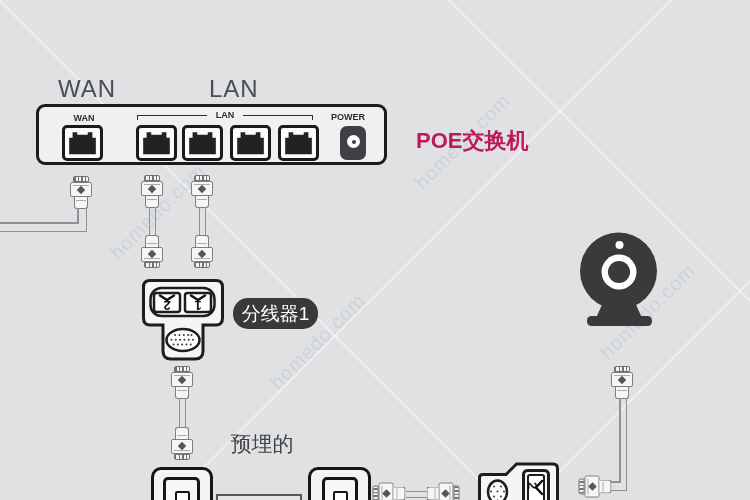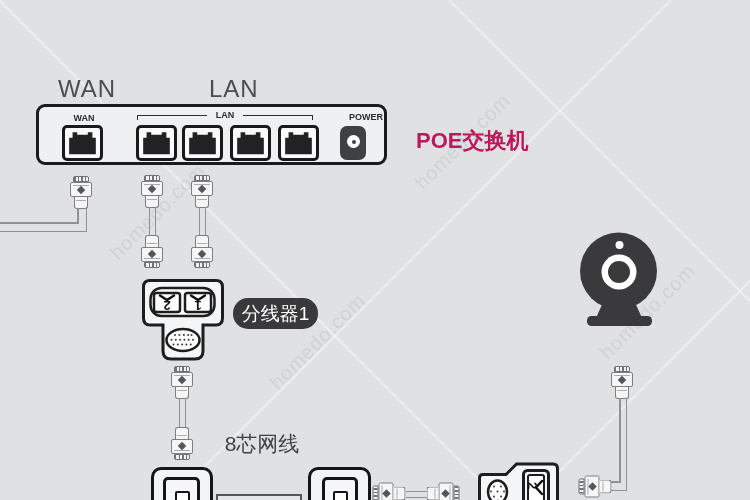--- a/index.html
+++ b/index.html
@@ -87,21 +87,21 @@
     <span class="wm-text" style="left:585px;top:300px;">homedo.com</span>
   </div>
 
   <div class="t big-label" style="left:58px;top:75px;">WAN</div>
   <div class="t big-label" style="left:209px;top:75px;">LAN</div>
 
   <div class="switch">
     <div class="sw-small" style="left:30px;top:6px;width:30px;">WAN</div>
     <div class="lan-bracket"></div>
     <div class="lan-chip">LAN</div>
-    <div class="sw-small" style="left:306px;top:5px;width:42px;">POWER</div>
+    <div class="sw-small" style="left:288px;top:5px;width:42px;">POWER</div>
     <div class="rport" style="left:23px;"></div>
     <div id="lan-ports">
         <div class="rport" style="left: 97px;"></div>
         <div class="rport" style="left: 143px;"></div>
         <div class="rport" style="left: 191px;"></div>
         <div class="rport" style="left: 239px;"></div>
       </div>
     <div class="dcjack"></div>
   </div>
   <div class="t cn-label" style="left:416px;top:126px;">POE交换机</div>
@@ -184,21 +184,21 @@
       </div>
     <div class="cable-v" style="left:178.5px;top:398px;height:30px;"></div>
     <div class="plug down" style="left:171px;top:427px;">
         <div class="tip"></div>
         <div class="head"></div>
         <div class="tail"></div>
       </div>
   </div>
 
   <div class="t note" style="left:198px;top:432px;width:128px;">
-    <div>8芯网线</div>
+    <div>预埋的</div>
   </div>
 
   <div class="wbox" style="left:151px;top:467px;width:62px;height:45px;"></div>
   <div class="wbox-in" style="left:163px;top:477px;width:37px;height:35px;"></div>
   <div class="wbox-port" style="left:175px;top:491px;width:15px;height:14px;"></div>
 
   <div class="duct"></div>
 
   <div class="wbox" style="left:308px;top:467px;width:63px;height:45px;"></div>
   <div class="wbox-in" style="left:322px;top:477px;width:36px;height:35px;"></div>

